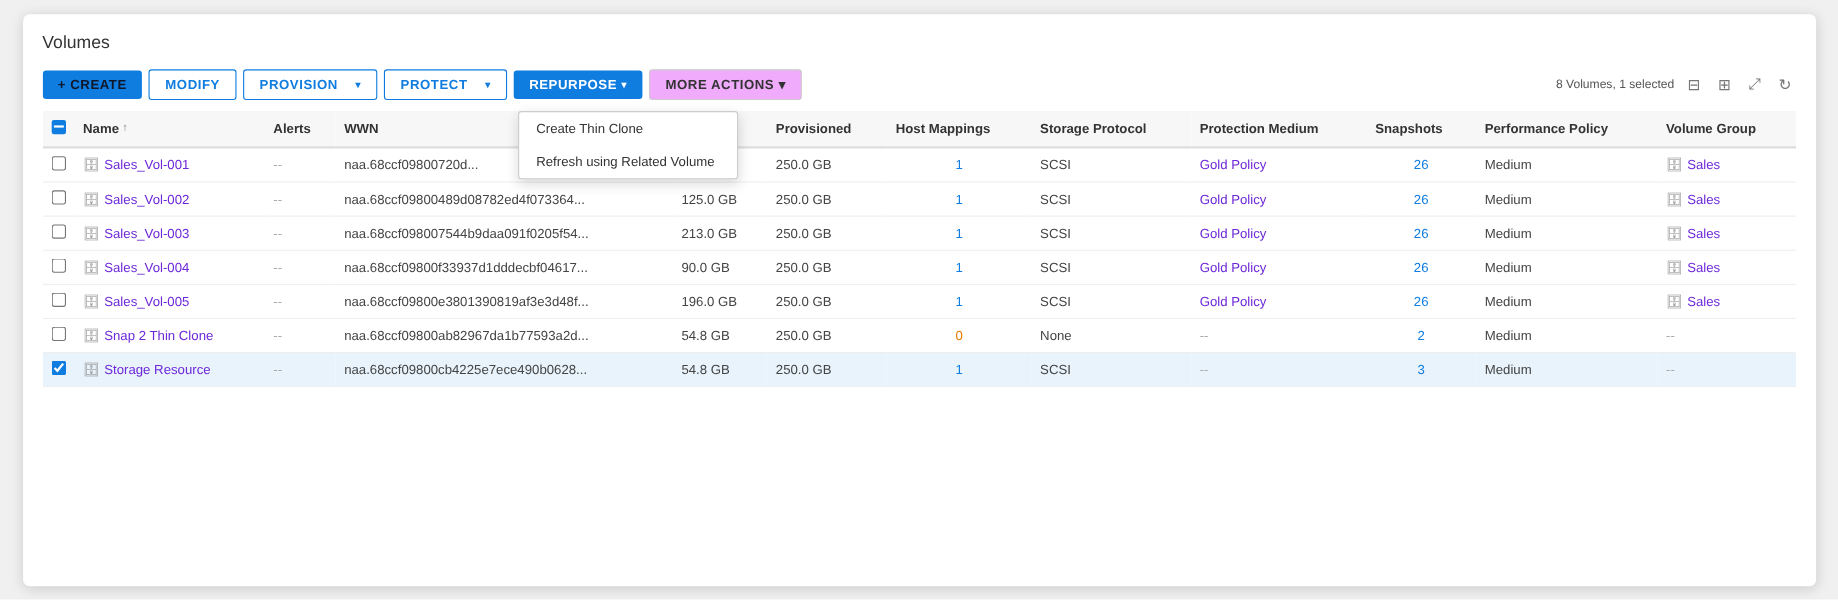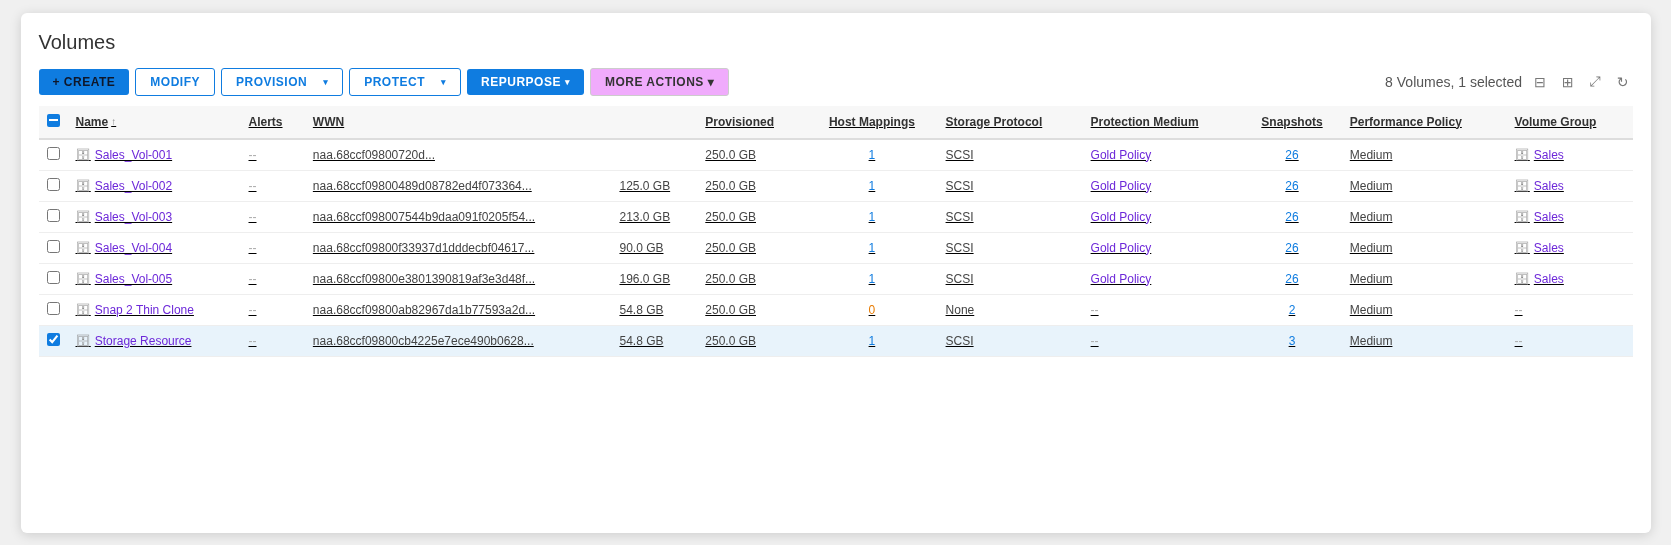--- a/index.html
+++ b/index.html
@@ -15,21 +15,21 @@
     .window {
       background: #fff;
       border-radius: 6px;
       box-shadow: 0 2px 12px rgba(0,0,0,0.15);
       width: 1630px;
       min-height: 520px;
       padding: 18px 18px 10px 18px;
       position: relative;
     }
     .page-title {
-      font-size: 20px;
+      font-size: 16px;
       font-weight: 400;
       color: #333;
       margin-bottom: 14px;
     }
     .toolbar {
       display: flex;
       align-items: center;
       gap: 6px;
       margin-bottom: 10px;
       position: relative;
@@ -82,21 +82,21 @@
       gap: 4px;
     }
     .toolbar-right {
       margin-left: auto;
       display: flex;
       align-items: center;
       gap: 8px;
     }
     .count-label {
       color: #555;
-      font-size: 14px;
+      font-size: 11px;
     }
     .icon-btn {
       background: none;
       border: none;
       cursor: pointer;
       color: #777;
       font-size: 14px;
       padding: 2px 4px;
     }
     
@@ -118,32 +118,31 @@
       font-size: 12px;
     }
     
     .table-container {
       overflow-x: auto;
     }
     table {
       width: 100%;
       border-collapse: collapse;
       font-size: 12px;
-      text-decoration: underline;
     }
     thead th {
       background: #f7f7f7;
       color: #333;
       font-weight: 700;
       padding: 8px 8px;
       text-align: left;
       border-bottom: 2px solid #ddd;
       white-space: nowrap;
     }
-    thead th.center { text-align: center; }
+    thead th.center { text-align: left; }
     tbody tr {
       border-bottom: 1px solid #eee;
     }
     tbody tr:last-child {
       background: #e8f3fb;
     }
     tbody td {
       padding: 7px 8px;
       color: #444;
       white-space: nowrap;
@@ -219,20 +218,24 @@
     </button>
 
     <div class="toolbar-right">
       <span class="count-label">8 Volumes, 1 selected</span>
       <button class="icon-btn" title="Filter">⊟</button>
       <button class="icon-btn" title="Columns">⊞</button>
       <button class="icon-btn" title="Export">⤢</button>
       <button class="icon-btn" title="Refresh">↻</button>
     </div>
 
+    <div class="dropdown-menu">
+      <div class="dropdown-item">Create Thin Clone</div>
+      <div class="dropdown-item">Refresh using Related Volume</div>
+    </div>
   </div>
 
   <div class="table-container">
     <table>
       <thead>
         <tr>
           <th class="checkbox-cell">
             <span class="minus-icon"></span>
           </th>
           <th>

